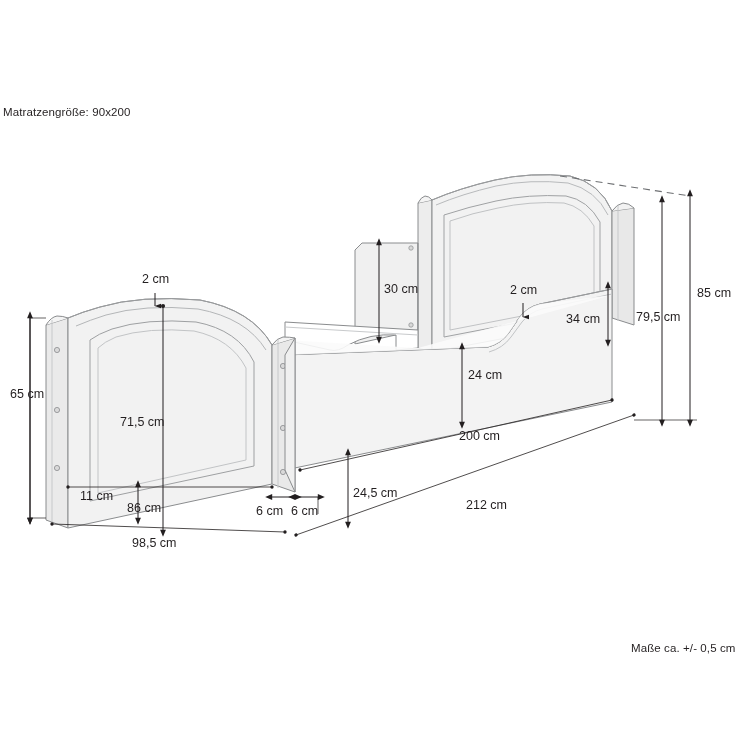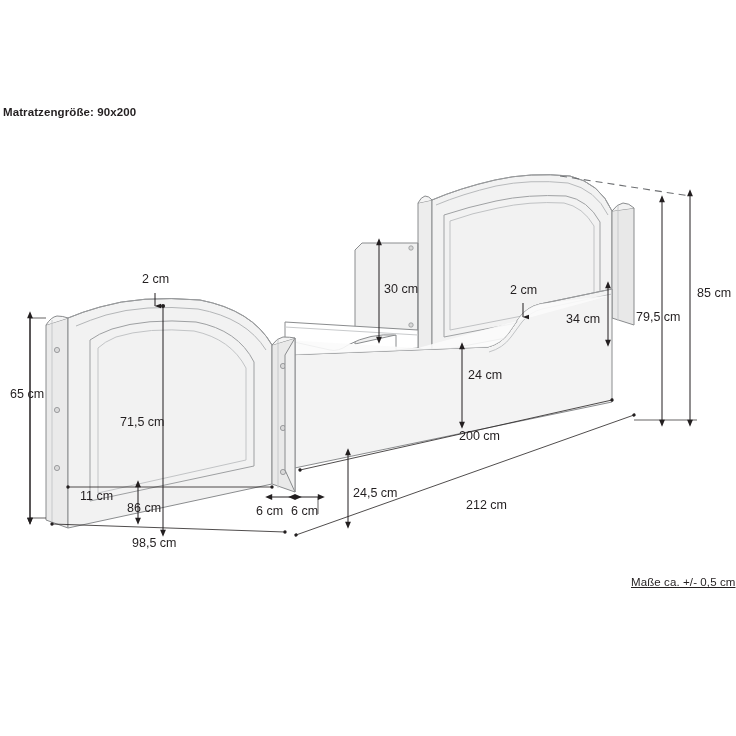--- a/index.html
+++ b/index.html
@@ -20,22 +20,22 @@
     width: 736px;
     height: 736px;
   }
   .note {
     position: absolute;
     font-size: 11.5px;
     color: #231f20;
     white-space: nowrap;
     letter-spacing: 0.1px;
   }
-  #note-mattress { left: 3px; top: 106px; font-weight: bold; }
-  #note-tolerance { left: 631px; top: 576px; text-decoration: underline; }
+  #note-mattress { left: 3px; top: 106px; }
+  #note-tolerance { left: 631px; top: 642px; }
   svg#drawing {
     position: absolute;
     left: 0; top: 0;
     width: 736px;
     height: 736px;
     display: block;
   }
   .dim-label {
     font-family: "Liberation Sans", sans-serif;
     font-size: 12.5px;

